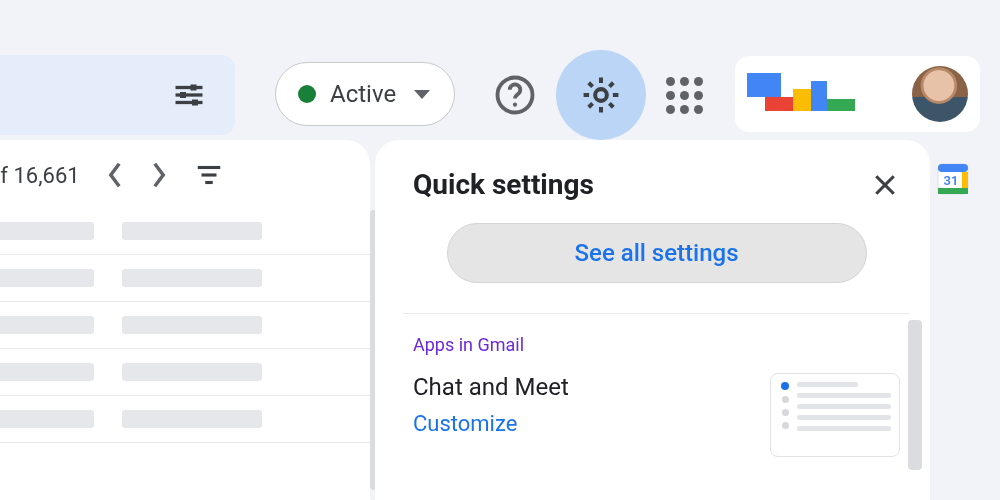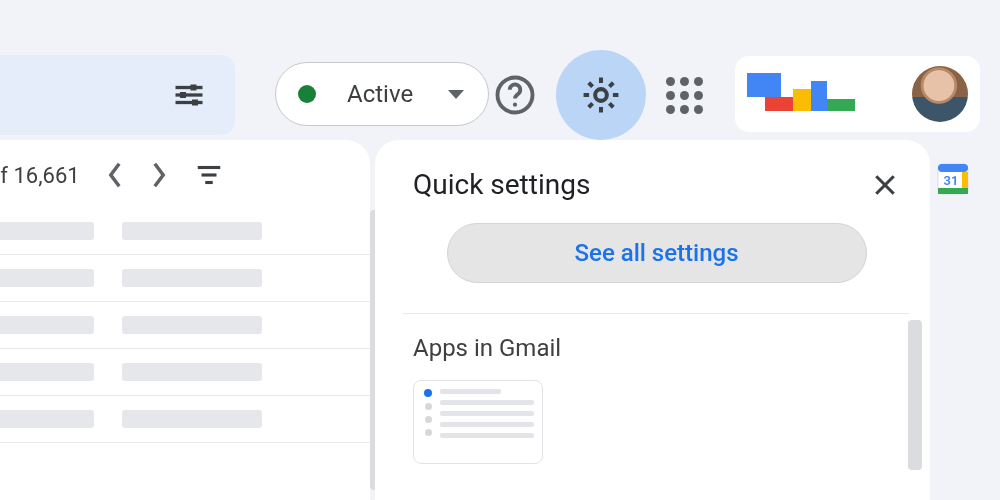--- a/index.html
+++ b/index.html
@@ -2,21 +2,21 @@
 <html><head>
 <meta charset="utf-8">
 <style>
 * { box-sizing: border-box; margin: 0; padding: 0; font-family: 'Google Sans', Roboto, Arial, sans-serif; }
 body { width: 1000px; height: 500px; background: #f1f3f8; overflow: hidden; }
 
 .topbar { height: 140px; display: flex; align-items: center; padding: 0 20px; position: relative; }
 
 .search-pill { position: absolute; left: -300px; top: 55px; width: 535px; height: 80px; background: #e5edfb; border-radius: 14px; display: flex; align-items: center; justify-content: flex-end; padding-right: 28px; }
 
-.status-pill { position: absolute; left: 275px; top: 62px; height: 64px; background: #fff; border: 1.5px solid #c7c9cc; border-radius: 32px; display: flex; align-items: center; padding: 0 24px 0 22px; gap: 31px; }
+.status-pill { position: absolute; left: 275px; top: 62px; height: 64px; background: #fff; border: 1.5px solid #c7c9cc; border-radius: 32px; display: flex; align-items: center; padding: 0 24px 0 22px; gap: 14px; }
 .status-dot { width: 18px; height: 18px; background: #188038; border-radius: 50%; }
 .status-text { font-size: 24px; color: #3c4043; font-weight: 400; }
 .status-caret { width: 0; height: 0; border-left: 8px solid transparent; border-right: 8px solid transparent; border-top: 9px solid #5f6368; margin-left: 4px; }
 
 .icon-row { position: absolute; left: 494px; top: 50px; display: flex; align-items: center; gap: 20px; }
 
 .gear-halo { width: 90px; height: 90px; background: #bbd5f7; border-radius: 50%; display: flex; align-items: center; justify-content: center; }
 
 .grid-icon { display: grid; grid-template-columns: repeat(3, 9px); grid-template-rows: repeat(3, 9px); gap: 5px; }
 .grid-icon span { background: #5f6368; border-radius: 50%; }
@@ -30,24 +30,24 @@
 .mailarea { position: absolute; left: -50px; top: 0; width: 420px; height: 380px; background: #fff; border-radius: 0 24px 0 0; padding-top: 10px; }
 .mailhead { display: flex; align-items: center; gap: 26px; padding: 10px 20px 18px 20px; }
 .pagecount { font-size: 22px; color: #3c4043; }
 .listrow { display: flex; gap: 28px; padding: 14px 24px; border-bottom: 1px solid #e8eaed; }
 .ph1 { width: 120px; height: 18px; background: #e5e7ea; border-radius: 3px; }
 .ph2 { width: 140px; height: 18px; background: #e5e7ea; border-radius: 3px; }
 .mail-scroll { position: absolute; right: -18px; top: 70px; width: 18px; height: 280px; background: #dadce0; border-radius: 4px; }
 
 .panel { position: absolute; left: 375px; top: 0; width: 555px; height: 380px; background: #fff; border-radius: 24px 24px 0 0; padding: 28px 30px 0 38px; }
 .panel-head { display: flex; align-items: center; justify-content: space-between; margin-bottom: 22px; }
-.panel-title { font-size: 28px; color: #202124; font-weight: 400; }
+.panel-title { font-size: 28px; color: #202124; font-weight: 700; }
 .see-all { display: block; margin: 0 auto; width: 420px; height: 60px; border: 1.5px solid #d2d4d7; border-radius: 30px; background: #e5e5e5; color: #1a73e8; font-size: 24px; font-weight: 500; cursor: pointer; }
 .section-divider { border: none; border-top: 1px solid #e8eaed; margin: 30px -10px 20px -10px; }
-.section-label { font-size: 24px; color: #404040; margin-bottom: 18px; }
+.section-label { font-size: 18px; color: #6d28d9; margin-bottom: 18px; }
 .setting-row { display: flex; justify-content: space-between; align-items: flex-start; }
 .setting-title { font-size: 24px; color: #202124; margin-bottom: 10px; }
 .setting-link { font-size: 22px; color: #1a73e8; cursor: pointer; }
 .preview-box { width: 130px; height: 84px; border: 1.5px solid #e1e3e6; border-radius: 8px; display: flex; padding: 8px; gap: 6px; }
 .pv-side { width: 12px; display: flex; flex-direction: column; gap: 6px; align-items: center; }
 .pv-dot-b { width: 8px; height: 8px; background: #1a73e8; border-radius: 50%; }
 .pv-dot-g { width: 7px; height: 7px; background: #d6d8db; border-radius: 50%; }
 .pv-lines { flex: 1; display: flex; flex-direction: column; gap: 6px; }
 .pv-line { height: 5px; background: #e2e4e7; border-radius: 2px; }
 .panel-scroll { position: absolute; right: 8px; top: 180px; width: 14px; height: 150px; background: #dadce0; border-radius: 4px; }
@@ -161,20 +161,24 @@
       <div class="panel-title">Quick settings</div>
       <svg width="30" height="30" viewBox="0 0 24 24" fill="none" stroke="#3c4043" stroke-width="2.5">
           <line x1="5" y1="5" x2="19" y2="19"></line>
           <line x1="19" y1="5" x2="5" y2="19"></line>
         </svg>
     </div>
     <button class="see-all">See all settings</button>
     <hr class="section-divider">
     <div class="section-label">Apps in Gmail</div>
     <div class="setting-row">
+      <div>
+        <div class="setting-title">Chat and Meet</div>
+        <div class="setting-link">Customize</div>
+      </div>
       <div class="preview-box">
         <div class="pv-side">
             <div class="pv-dot-b"></div>
             <div class="pv-dot-g"></div>
             <div class="pv-dot-g"></div>
             <div class="pv-dot-g"></div>
           </div>
         <div class="pv-lines">
             <div class="pv-line" style="width:65%"></div>
             <div class="pv-line"></div>

